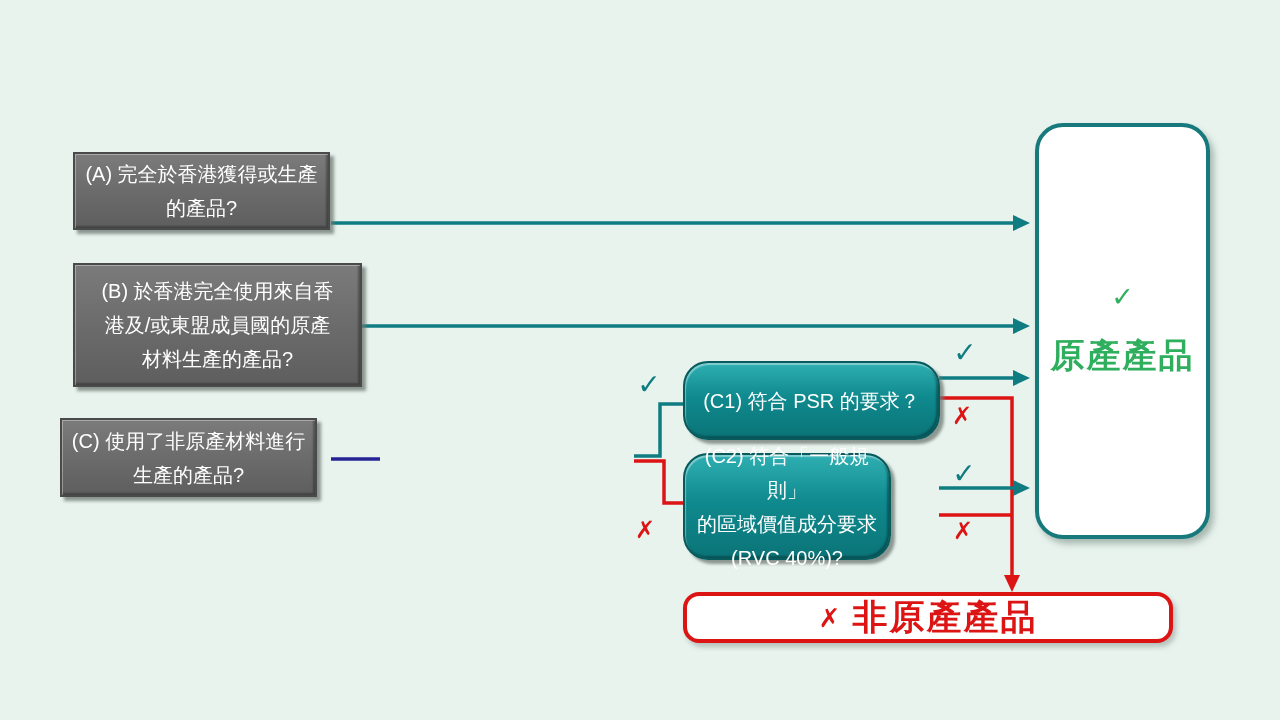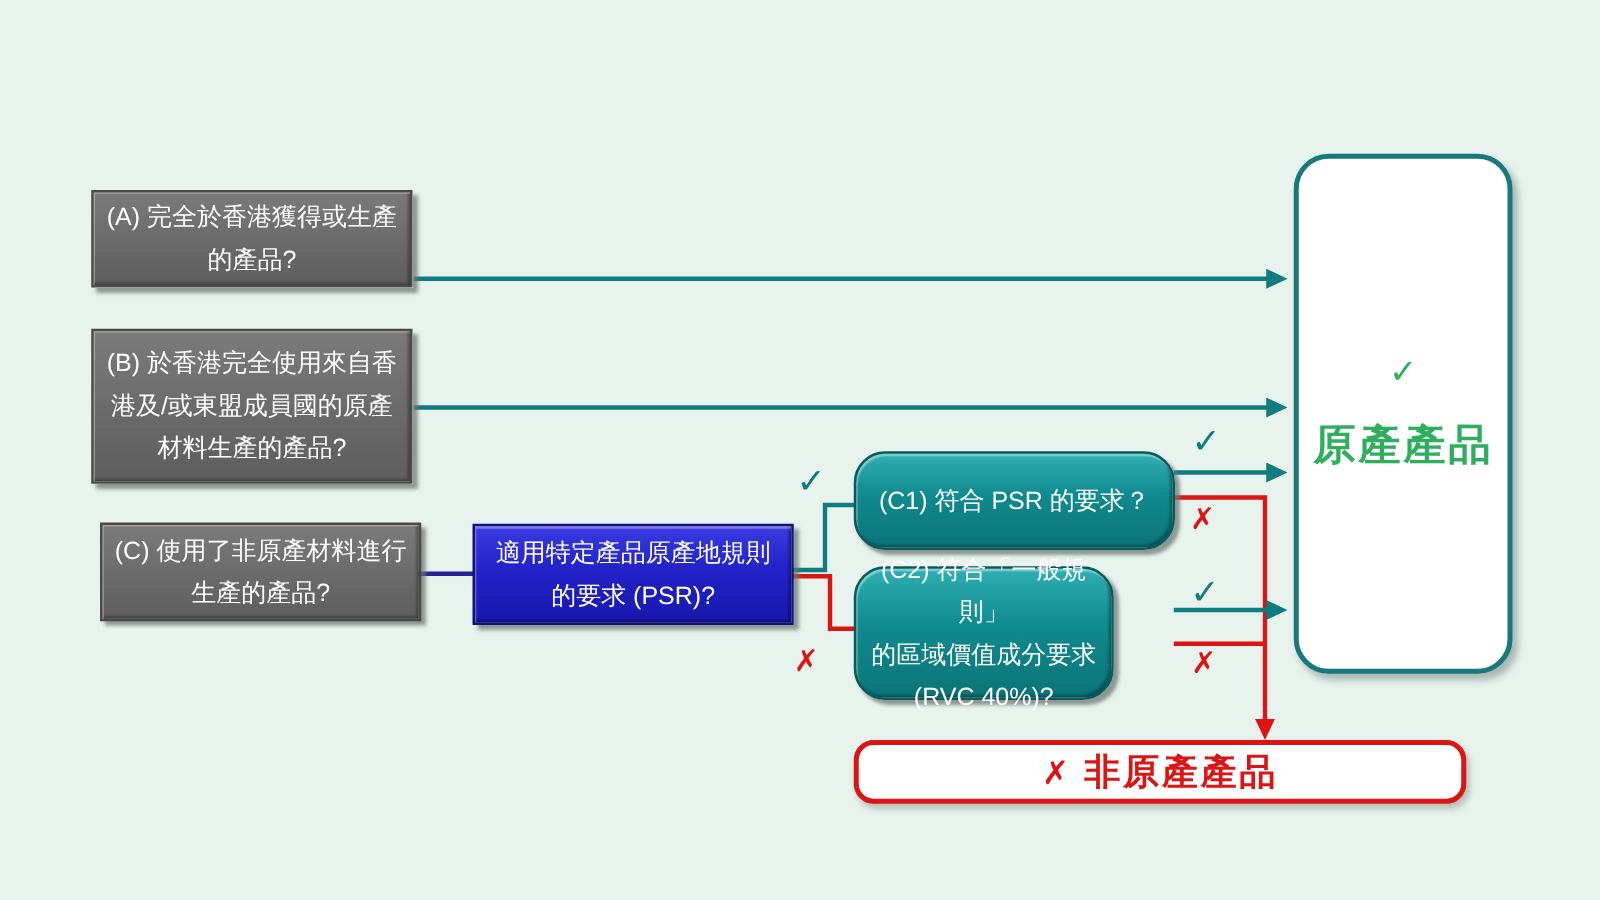--- a/index.html
+++ b/index.html
@@ -49,21 +49,21 @@
   .origin-check { color: var(--green, #2FAF5E); font-size:27px; font-weight:bold; line-height:1; }
   .origin-label { color: var(--green, #2FAF5E); font-size:34px; font-weight:bold; letter-spacing:2px; margin-top:22px; }
 
   .result-non {
     position:absolute; box-sizing:border-box; z-index:2;
     display:flex; flex-direction:row; align-items:center; justify-content:center; gap:12px;
     background:#ffffff; border:4px solid var(--red, #DC1414); border-radius:16px;
     box-shadow: 3px 4px 5px rgba(150,160,155,.6);
   }
   .non-cross { color: var(--red, #DC1414); font-size:26px; font-weight:900; line-height:1; }
-  .non-label { color: var(--red, #DC1414); font-size:29px; font-weight:bold; letter-spacing:2px; }
+  .non-label { color: var(--red, #DC1414); font-size:35px; font-weight:bold; letter-spacing:2px; }
 
   .float-mark { position:absolute; z-index:3; transform:translate(-50%,-50%); line-height:1; }
   .float-check { color: var(--teal, #0E7C80); font-size:28px; font-weight:bold; }
   .float-cross { color: var(--red, #DC1414); font-size:24px; font-weight:900; }
 </style>
 </head>
 <body>
 
 <div class="stage">
 
@@ -85,35 +85,31 @@
     <path class="ln red" d="M939 515 H1012"></path>
     <path class="ln teal" d="M939 378 H1016" marker-end="url(#ah-teal)"></path>
     <path class="ln teal" d="M939 488 H1016" marker-end="url(#ah-teal)"></path>
   </svg>
 
   <div class="node gray" style="left:73px; top:152px; width:257px; height:78px;">
     <span class="node-label">(A) 完全於香港獲得或生產
 的產品?</span>
   </div>
 
-  <div class="node gray" style="left:73px; top:263px; width:257px; height:124px;">
+  <div class="node gray" style="left:73px; top:263px; width:289px; height:124px;">
     <span class="node-label">(B) 於香港完全使用來自香
 港及/或東盟成員國的原產
 材料生產的產品?</span>
   </div>
 
-  <div class="node gray" style="left:80px; top:418px; width:257px; height:79px;align-items:center;">
+  <div class="node gray" style="left:60px; top:418px; width:257px; height:79px;align-items:center;">
     <span class="node-label">(C) 使用了非原產材料進行
 生產的產品?</span>
   </div>
 
-  <div class="node blue" style="left:378px; top:419px; width:257px; height:81px;">
-    <span class="node-label">適用特定產品原產地規則
-的要求 (PSR)?</span>
-  </div>
 
   <div class="node tealbox" style="left:683px; top:361px; width:257px; height:79px;">
     <span class="node-label">(C1) 符合 PSR 的要求？</span>
   </div>
 
   <div class="node tealbox" style="left:683px; top:453px; width:208px; height:107px;">
     <span class="node-label">(C2) 符合「一般規則」
 的區域價值成分要求
 (RVC 40%)?</span>
   </div>

